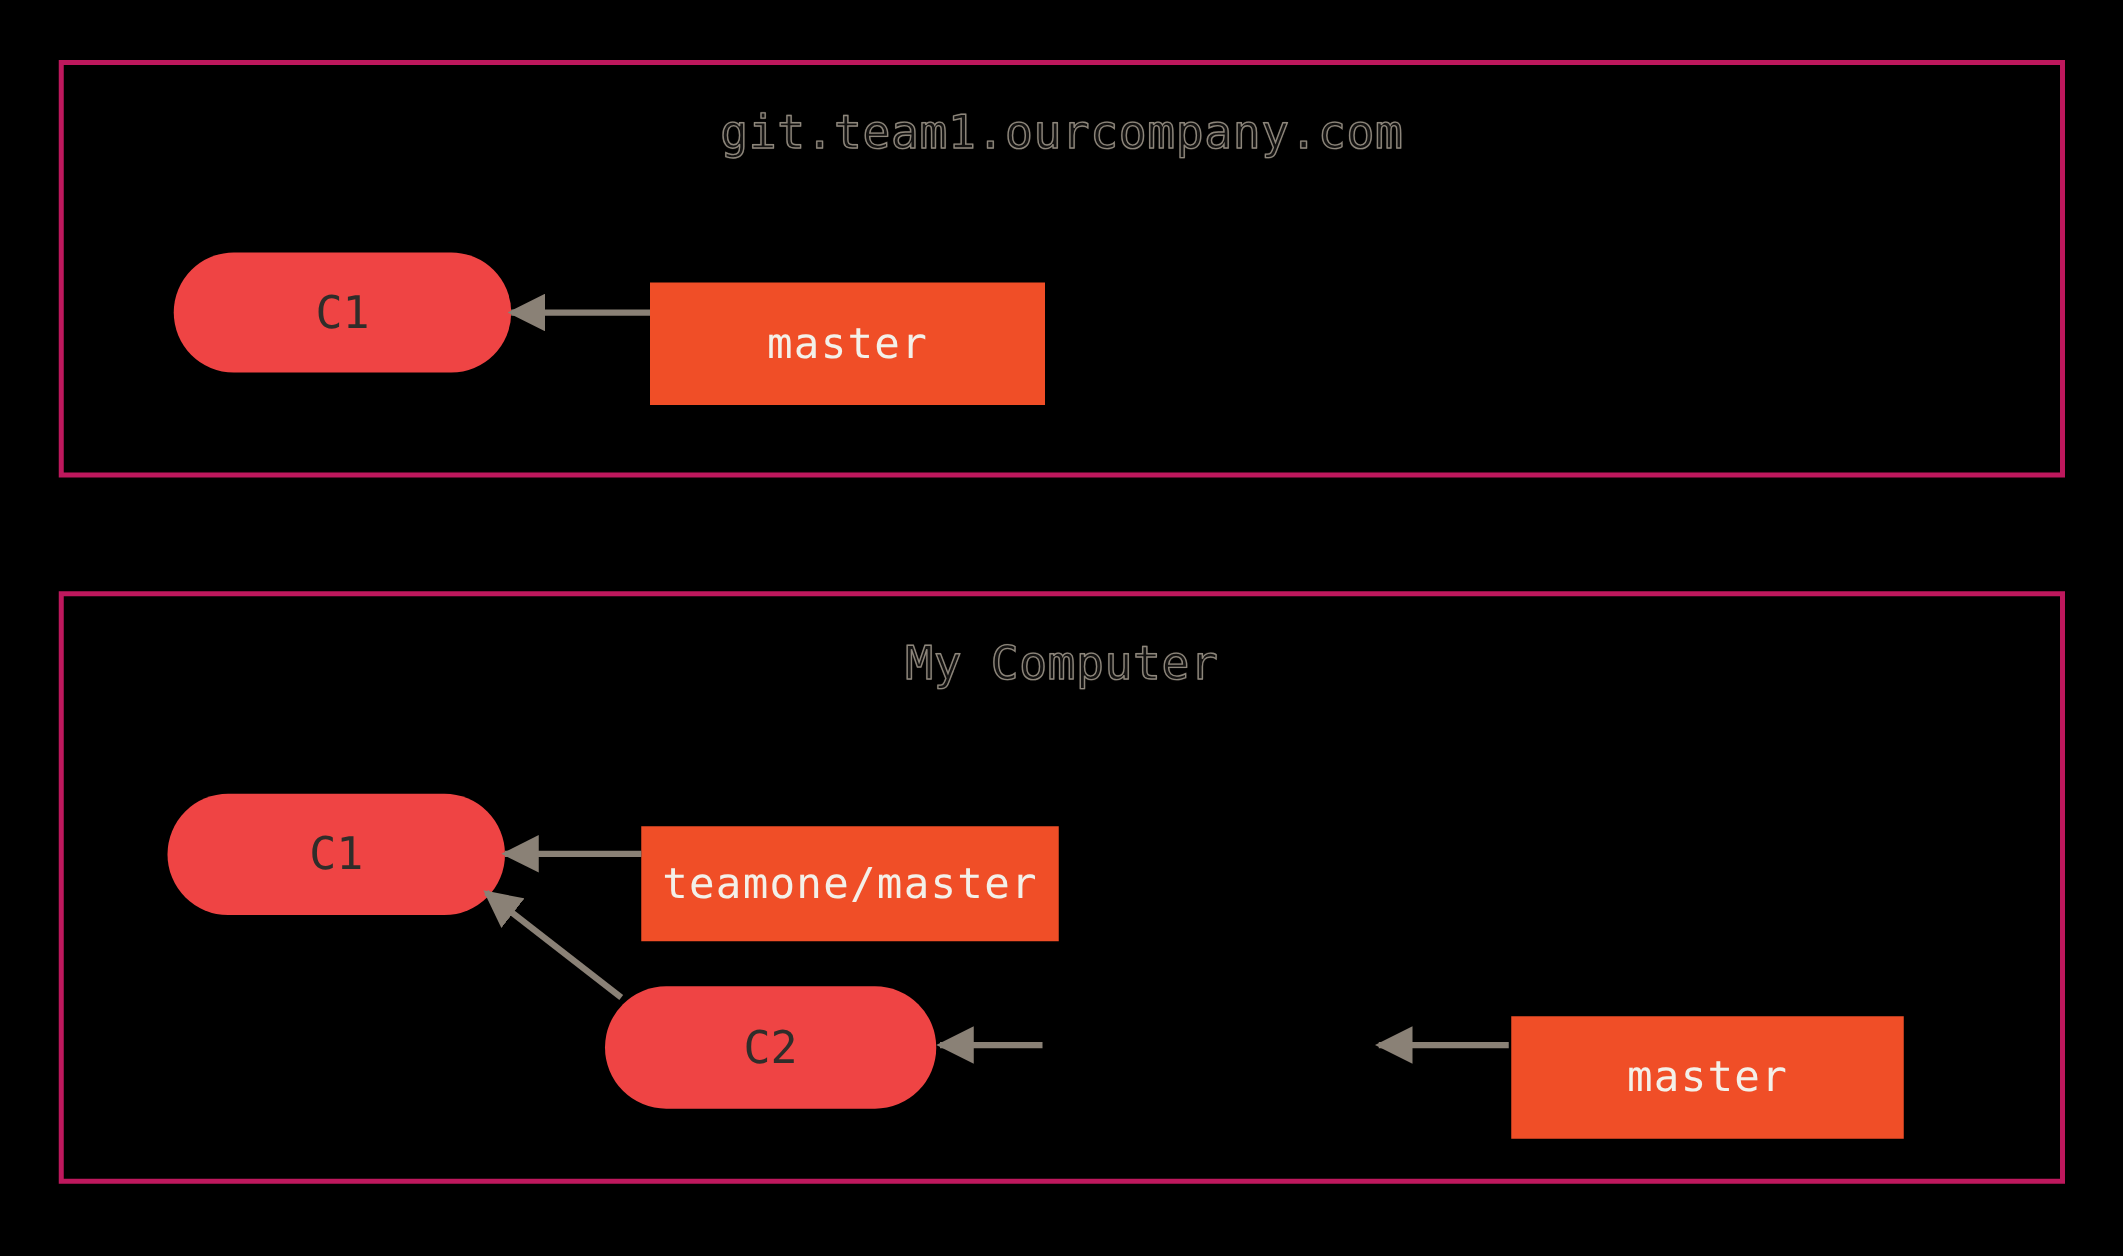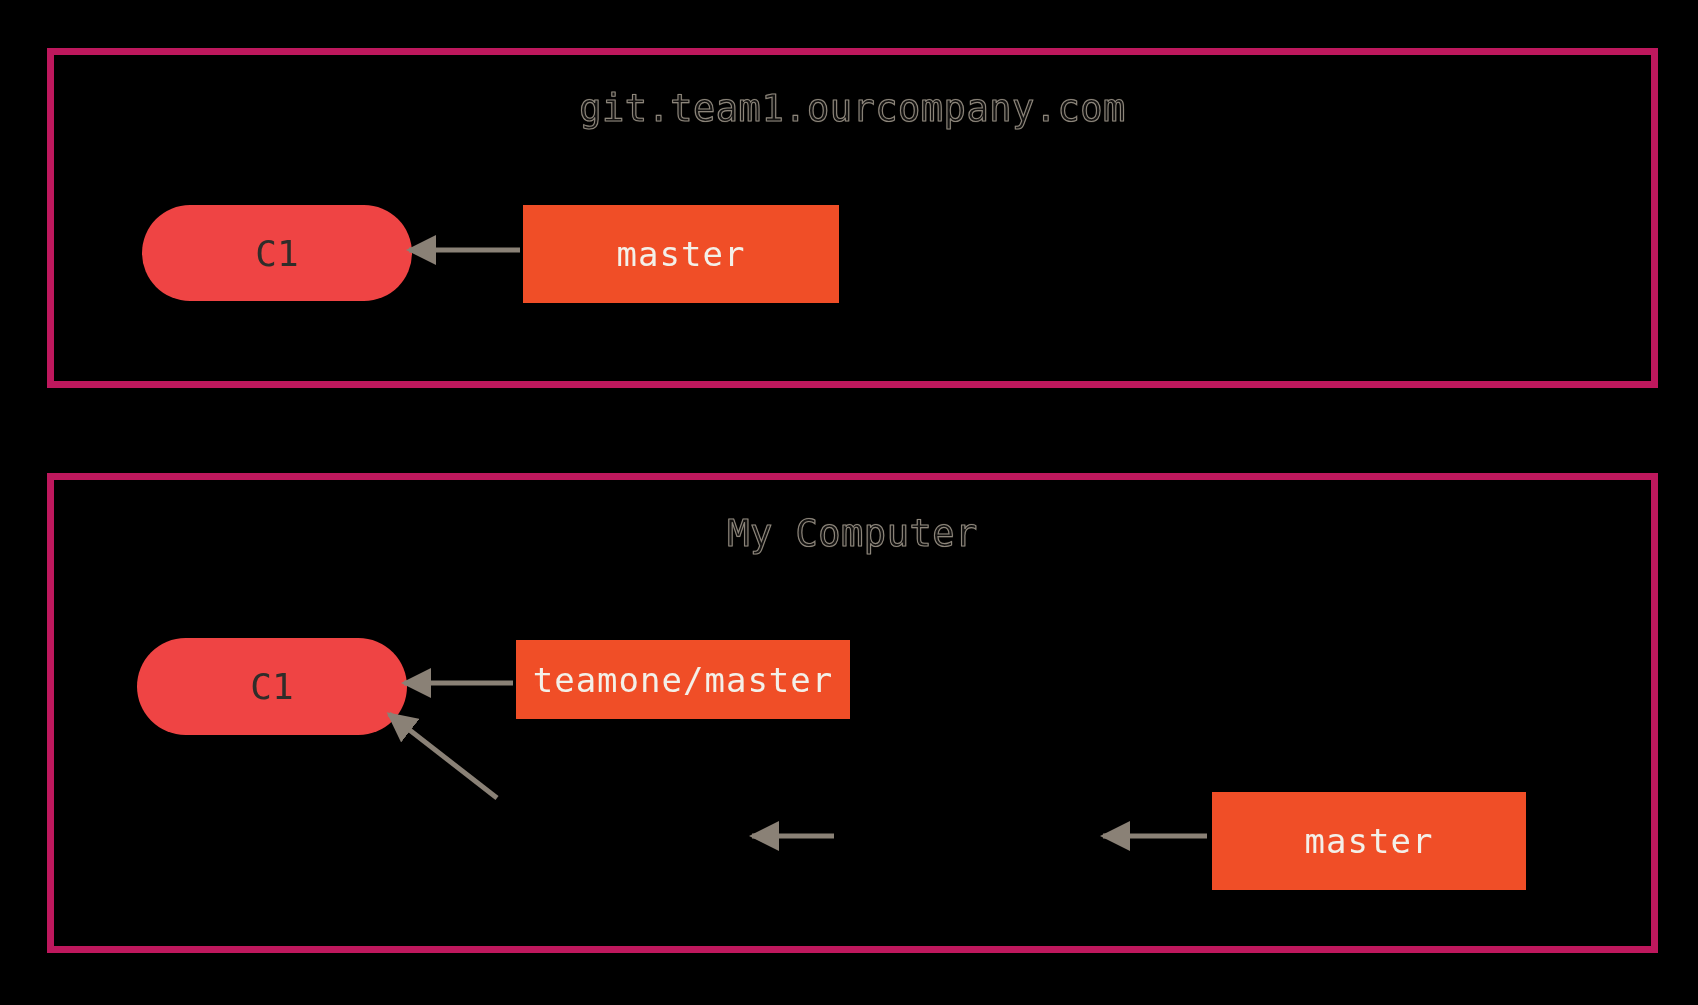--- a/index.html
+++ b/index.html
@@ -12,21 +12,21 @@
     width: 1698px;
     height: 1005px;
     background: #000000;
     overflow: hidden;
     font-family: "DejaVu Sans Mono", "Liberation Mono", monospace;
   }
   .panel {
     position: absolute;
     left: 47px;
     width: 1597px;
-    border: 7px solid #be185d;
+    border: 4px solid #be185d;
     background: transparent;
     box-sizing: content-box;
   }
   .panel-remote { top: 48px;  height: 326px; }
   .panel-local  { top: 473px; height: 466px; }
 
   .panel-title {
     position: absolute;
     left: 0;
     right: 0;
@@ -52,29 +52,30 @@
   }
   .branch {
     position: absolute;
     background: #f04e27;
     display: flex;
     align-items: center;
     justify-content: center;
     font-size: 34px;
     color: #f3f0e9;
     letter-spacing: 1px;
+    margin-top: 24px;
   }
 
   
   .r-c1     { left: 88px;  top: 150px; width: 270px; height: 96px; }
   .r-master { left: 469px; top: 150px; width: 316px; height: 98px; }
 
   
   .l-c1      { left: 83px;   top: 158px; width: 270px; height: 97px; }
-  .l-teamone { left: 462px;  top: 160px; width: 334px; height: 79px; }
+  .l-teamone { left: 462px;  top: 160px; width: 334px; height: 92px; }
   .l-c2      { left: 433px;  top: 312px; width: 265px; height: 98px; }
   .l-c3      { left: 785px;  top: 312px; width: 265px; height: 98px; }
   .l-master  { left: 1158px; top: 312px; width: 314px; height: 98px; }
 
   .arrows {
     position: absolute;
     left: 0;
     top: 0;
     width: 1698px;
     height: 1005px;
@@ -93,20 +94,21 @@
   <section class="panel panel-remote">
     <div class="panel-title">git.team1.ourcompany.com</div>
     <div class="commit r-c1">C1</div>
     <div class="branch r-master">master</div>
   </section>
 
   <section class="panel panel-local">
     <div class="panel-title">My Computer</div>
     <div class="commit l-c1">C1</div>
     <div class="branch l-teamone">teamone/master</div>
+    <div class="commit l-c2">C2</div>
     <div class="branch l-master">master</div>
   </section>
 
   <svg class="arrows" viewBox="0 0 1698 1005">
     <defs>
       <marker id="head" viewBox="0 0 10 10" refX="9" refY="5" markerWidth="6" markerHeight="6" orient="auto">
         <path d="M 0 0 L 10 5 L 0 10 z" fill="#8a8176"></path>
       </marker>
     </defs>
     <line class="arrow-line" x1="520" y1="250" x2="409" y2="250" marker-end="url(#head)"></line>

